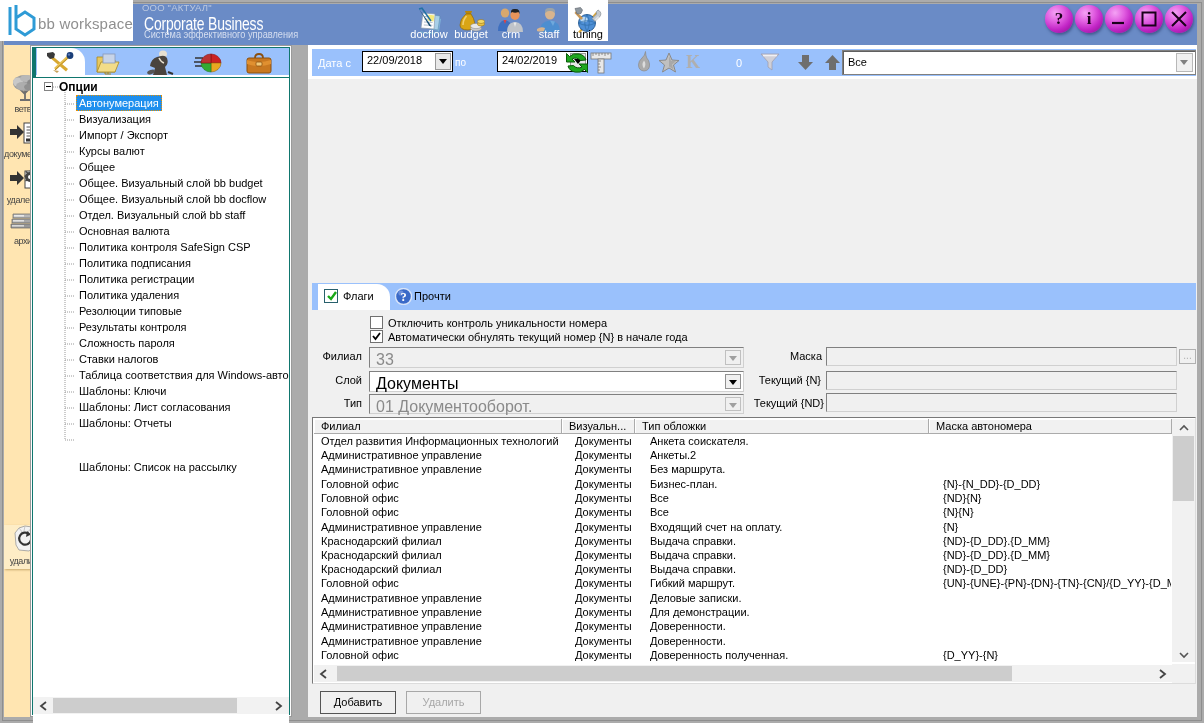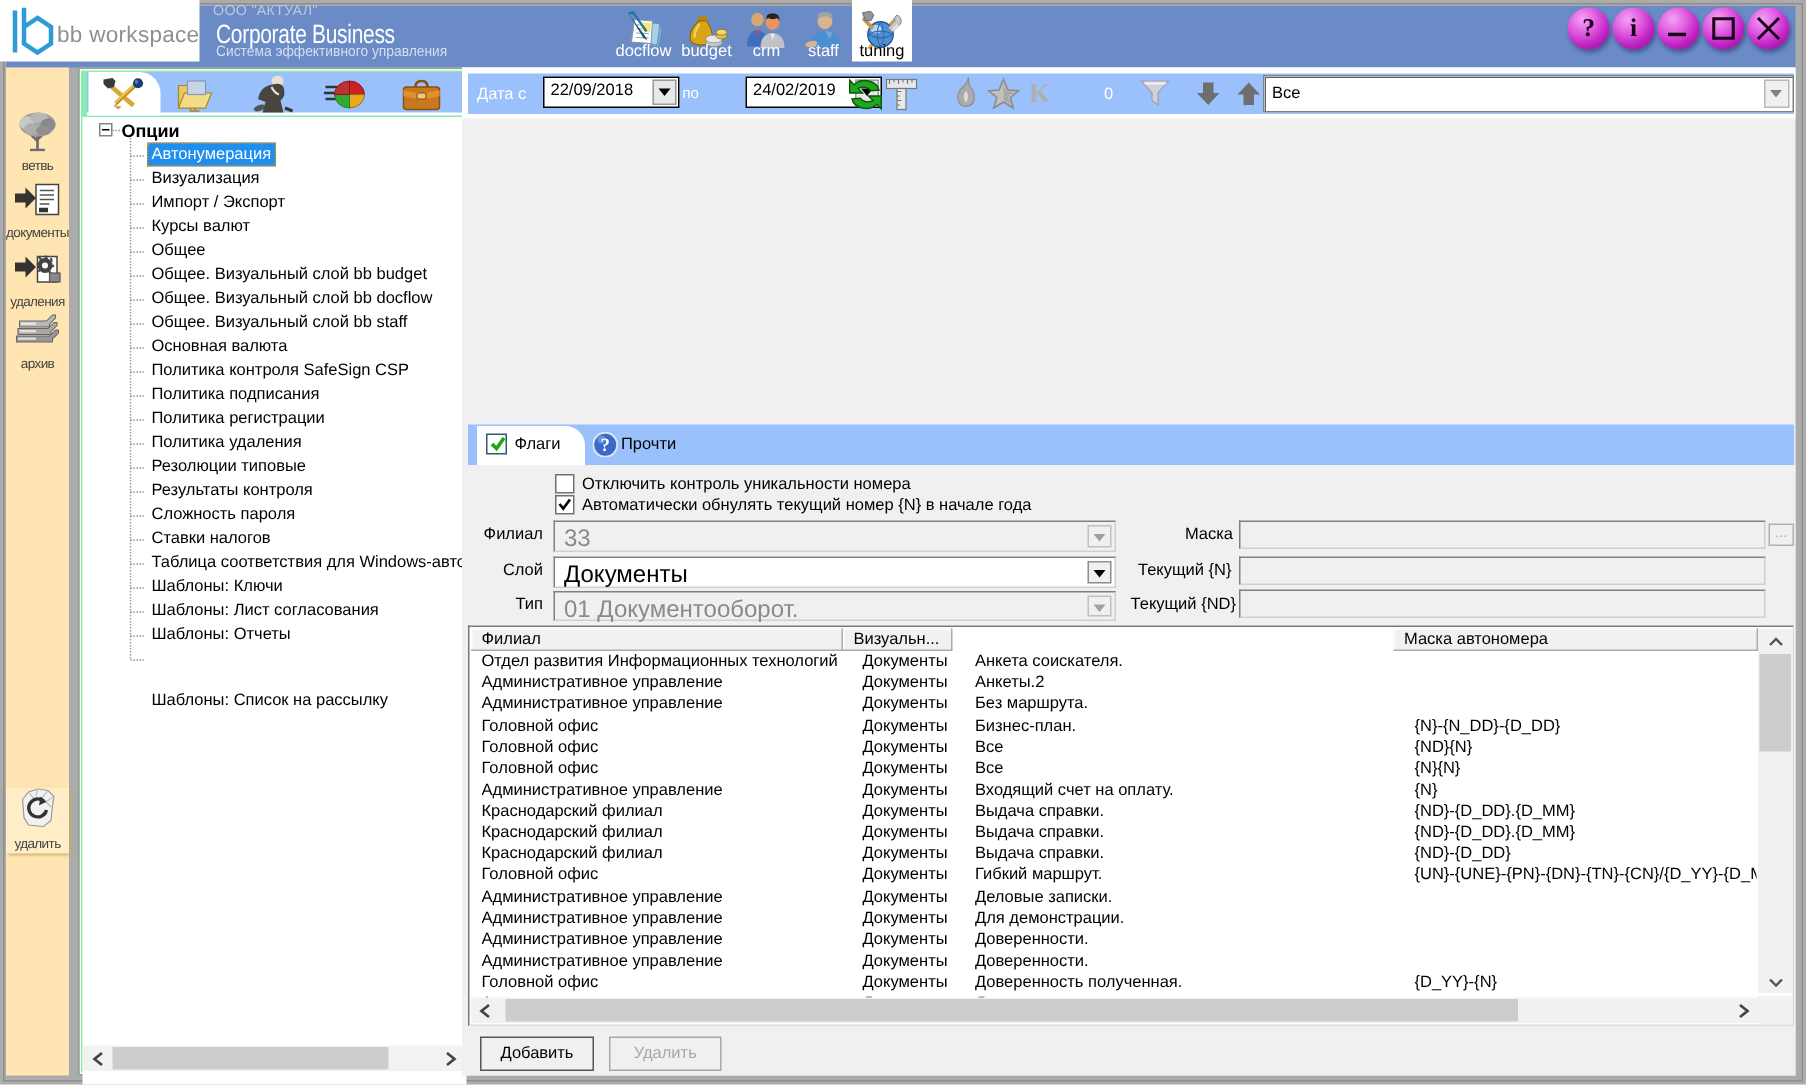--- a/index.html
+++ b/index.html
@@ -19,21 +19,21 @@
 .modtab svg { position:absolute; top:7px; left:50%; margin-left:-14px; }
 .winbtn { position:absolute; top:5px; width:28px; height:28px; border-radius:50%;
   background:radial-gradient(circle at 36% 28%, #F4A2F4 0%, #E05CE0 35%, #C226C6 62%, #99119D 88%, #820C86 100%);
   box-shadow:1px 2px 3px rgba(30,40,90,.5);
   color:#1A001A; text-align:center; font-family:"Liberation Serif",serif; font-weight:bold; font-size:17px; line-height:27px; }
 
 #side { position:absolute; left:4px; top:45px; width:42px; height:672px; background:#FFE5B1; }
 .sitem { position:absolute; left:0; width:42px; text-align:center; }
 .sitem .slbl { font-size:9px; color:#444; display:block; margin-top:-1px; letter-spacing:-0.4px; }
 
-#treepanel { position:absolute; left:52px; top:45px; width:262px; height:672px; background:#86efac; border:1px solid #9a9a9a; box-shadow:inset 0 0 0 1px #fdfdfd; }
+#treepanel { position:absolute; left:30px; top:45px; width:262px; height:672px; background:#0f766e; border:1px solid #9a9a9a; box-shadow:inset 0 0 0 1px #fdfdfd; }
 #treetabs { position:absolute; left:5px; top:2px; width:253px; height:29px; background:#9AC1FC; border-bottom:2px solid #fff; }
 #treetab-sel { position:absolute; left:1px; top:0px; width:48px; height:29px; background:#fff; border-radius:0 14px 0 0; }
 #tree { position:absolute; left:2px; top:32px; width:256px; height:660px; background:#fff; overflow:hidden; }
 .trow { position:absolute; left:47px; font-size:11px; color:#000; white-space:nowrap; }
 .tsel { background:#1E8FEE; color:#fff; border:1px dotted #E89000; padding:1px 2px; margin:-2px 0 0 -3px; }
 #treehs { position:absolute; left:2px; bottom:2px; width:256px; height:17px; background:#F2F2F2; }
 
 #right { position:absolute; left:308px; top:45px; width:889px; height:672px; background:#F0F0F0; }
 #toolbar { position:absolute; left:4px; top:4px; width:884px; height:27px; background:#9AC1FC; }
 .tlabel { position:absolute; font-size:11px; color:#fff; }
@@ -272,21 +272,21 @@
       </g>
     </svg>
     <div class="trow" style="left:26px;top:2px;font-weight:bold;font-size:12px;">Опции</div>
     <div class="trow" style="left:46px;top:19px;"><span class="tsel">Автонумерация</span></div>
     <div class="trow" style="left:46px;top:35px;">Визуализация</div>
     <div class="trow" style="left:46px;top:51px;">Импорт / Экспорт</div>
     <div class="trow" style="left:46px;top:67px;">Курсы валют</div>
     <div class="trow" style="left:46px;top:83px;">Общее</div>
     <div class="trow" style="left:46px;top:99px;">Общее. Визуальный слой bb budget</div>
     <div class="trow" style="left:46px;top:115px;">Общее. Визуальный слой bb docflow</div>
-    <div class="trow" style="left:46px;top:131px;">Общее. Визуальный слой bb staff</div>
+    <div class="trow" style="left:46px;top:131px;">Отдел. Визуальный слой bb staff</div>
     <div class="trow" style="left:46px;top:147px;">Основная валюта</div>
     <div class="trow" style="left:46px;top:163px;">Политика контроля SafeSign CSP</div>
     <div class="trow" style="left:46px;top:179px;">Политика подписания</div>
     <div class="trow" style="left:46px;top:195px;">Политика регистрации</div>
     <div class="trow" style="left:46px;top:211px;">Политика удаления</div>
     <div class="trow" style="left:46px;top:227px;">Резолюции типовые</div>
     <div class="trow" style="left:46px;top:243px;">Результаты контроля</div>
     <div class="trow" style="left:46px;top:259px;">Сложность пароля</div>
     <div class="trow" style="left:46px;top:275px;">Ставки налогов</div>
     <div class="trow" style="left:46px;top:291px;">Таблица соответствия для Windows-авто</div>
@@ -414,20 +414,21 @@
     <div class="field" style="left:518px;top:37px;width:351px;height:19px;"></div>
     <div class="btn" style="left:871px;top:39px;width:17px;height:15px;padding-top:0;border:1px solid #B0B0B0;color:#B0B0B0;font-size:10px;">...</div>
     <div class="flabel" style="left:440px;top:64px;width:73px;">Текущий {N}</div>
     <div class="field" style="left:518px;top:61px;width:351px;height:19px;"></div>
     <div class="flabel" style="left:436px;top:87px;width:80px;">Текущий {ND}</div>
     <div class="field" style="left:518px;top:83px;width:351px;height:19px;"></div>
 
     <div id="lowertable">
       <div class="lhead" style="left:1px;width:248px;">Филиал</div>
       <div class="lhead" style="left:249px;width:73px;">Визуальн...</div>
+      <div class="lhead" style="left:322px;width:294px;">Тип обложки</div>
       <div class="lhead" style="left:616px;width:243px;">Маска автономера</div>
       <div id="lrows" style="position:absolute;left:0;top:0;width:859px;height:247px;overflow:hidden;">
       <div class="lrow" style="left:8px;top:17px;width:850px;overflow:hidden;"><span>Отдел развития Информационных технологий</span><span style="position:absolute;left:254px;">Документы</span><span style="position:absolute;left:329px;">Анкета соискателя.</span><span style="position:absolute;left:622px;"></span></div>
       <div class="lrow" style="left:8px;top:31px;width:850px;overflow:hidden;"><span>Административное управление</span><span style="position:absolute;left:254px;">Документы</span><span style="position:absolute;left:329px;">Анкеты.2</span><span style="position:absolute;left:622px;"></span></div>
       <div class="lrow" style="left:8px;top:45px;width:850px;overflow:hidden;"><span>Административное управление</span><span style="position:absolute;left:254px;">Документы</span><span style="position:absolute;left:329px;">Без маршрута.</span><span style="position:absolute;left:622px;"></span></div>
       <div class="lrow" style="left:8px;top:60px;width:850px;overflow:hidden;"><span>Головной офис</span><span style="position:absolute;left:254px;">Документы</span><span style="position:absolute;left:329px;">Бизнес-план.</span><span style="position:absolute;left:622px;">{N}-{N_DD}-{D_DD}</span></div>
       <div class="lrow" style="left:8px;top:74px;width:850px;overflow:hidden;"><span>Головной офис</span><span style="position:absolute;left:254px;">Документы</span><span style="position:absolute;left:329px;">Все</span><span style="position:absolute;left:622px;">{ND}{N}</span></div>
       <div class="lrow" style="left:8px;top:88px;width:850px;overflow:hidden;"><span>Головной офис</span><span style="position:absolute;left:254px;">Документы</span><span style="position:absolute;left:329px;">Все</span><span style="position:absolute;left:622px;">{N}{N}</span></div>
       <div class="lrow" style="left:8px;top:103px;width:850px;overflow:hidden;"><span>Административное управление</span><span style="position:absolute;left:254px;">Документы</span><span style="position:absolute;left:329px;">Входящий счет на оплату.</span><span style="position:absolute;left:622px;">{N}</span></div>
       <div class="lrow" style="left:8px;top:117px;width:850px;overflow:hidden;"><span>Краснодарский филиал</span><span style="position:absolute;left:254px;">Документы</span><span style="position:absolute;left:329px;">Выдача справки.</span><span style="position:absolute;left:622px;">{ND}-{D_DD}.{D_MM}</span></div>

